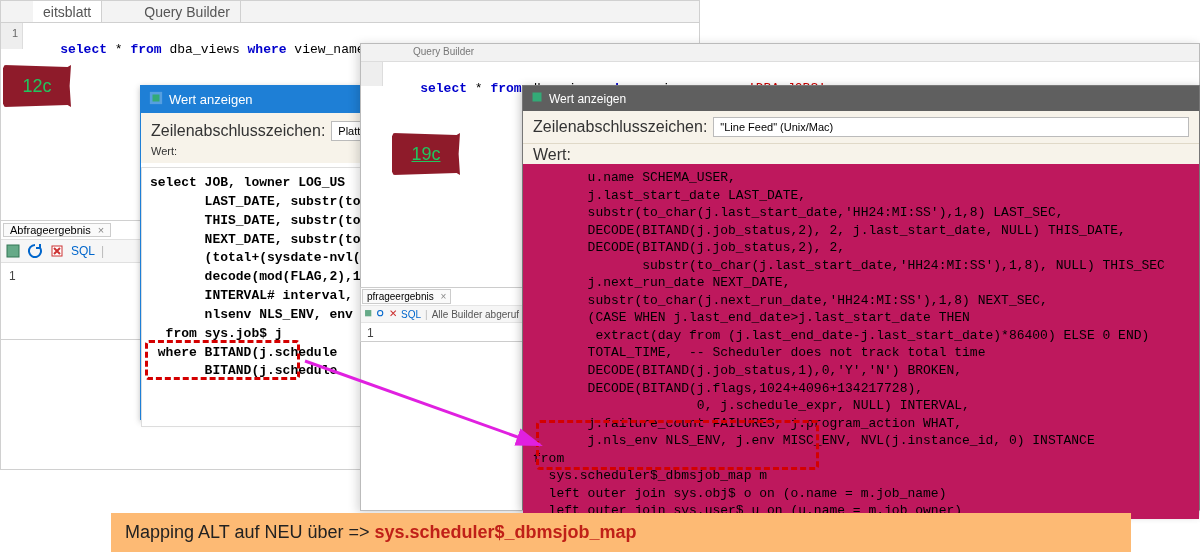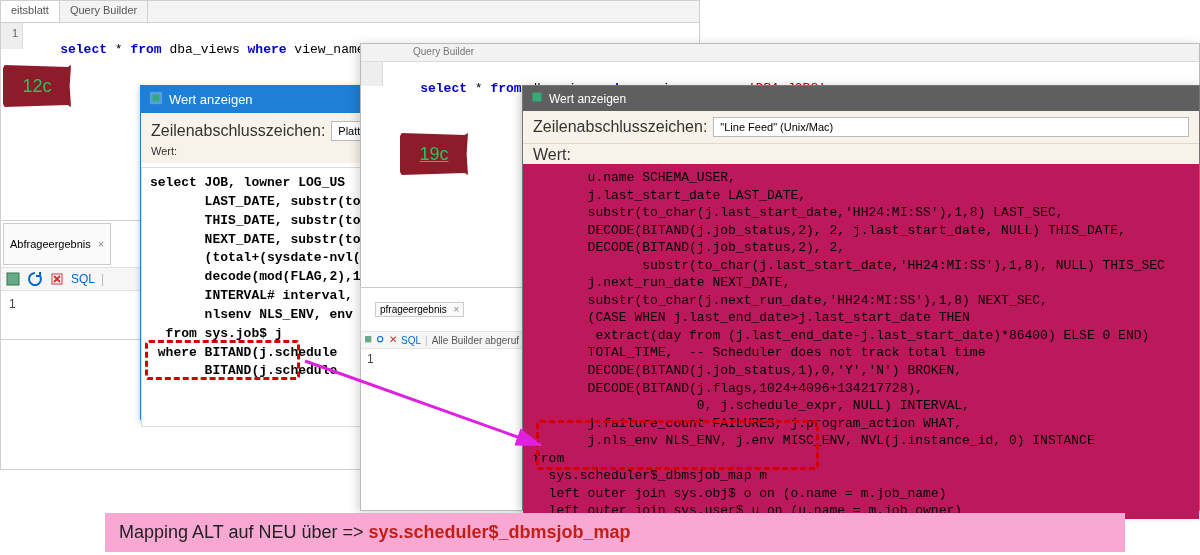--- a/index.html
+++ b/index.html
@@ -23,23 +23,24 @@
     background: #fff;
   }
   .tab-row {
     display: flex;
     background: #f3f3f3;
     border-bottom: 1px solid #d0d0d0;
     height: 22px;
   }
   .tab {
     padding: 3px 10px;
-    font-size: 11px;
+    font-size: 14px;
     border-right: 1px solid #d0d0d0;
     color: #555;
+    margin-left: 32px;
   }
   .tab.active { background: #fff; }
   .gutter {
     position: absolute;
     top: 22px; left: 0; width: 22px; height: 26px;
     background: #eee;
     border-right: 1px solid #ddd;
     text-align: right;
     padding: 4px 4px 0 0;
     font-size: 11px;
@@ -57,21 +58,21 @@
   .str { color: #cc0000; }
 
   
   .result12 {
     position: absolute;
     left: 0; top: 220px; width: 155px; height: 120px;
     background: #fff;
     border: 1px solid #d0d0d0;
   }
   .result-tab {
-    display: inline-block; padding: 14px 6px;
+    display: inline-block; padding: 0 6px;
     border: 1px solid #ccc; background: #fafafa;
     font-size: 11px; margin: 2px;
   }
   .result-tab .close { color: #888; margin-left: 4px; }
   .toolbar12 {
     padding: 3px 4px;
     border-top: 1px solid #e0e0e0;
     border-bottom: 1px solid #e0e0e0;
     background: #f6f6f6;
     display: flex; gap: 6px; align-items: center;
@@ -189,21 +190,21 @@
     position: absolute;
     width: 68px; height: 42px;
     background: #8e1b2a;
     color: #22c55e;
     font-size: 18px;
     display:flex; align-items:center; justify-content:center;
     border-radius: 3px 0 0 3px;
     clip-path: polygon(0 8%, 2% 0, 95% 5%, 100% 0, 98% 50%, 100% 100%, 95% 95%, 2% 100%, 0 92%);
   }
   .flag.f12 { left: 3px;  top: 65px; }
-  .flag.f19 { left: 400px; top: 133px; text-decoration: underline; }
+  .flag.f19 { left: 392px; top: 133px; text-decoration: underline; }
 
   
   .dash-box {
     position: absolute;
     border: 3px dashed #d40000;
     border-radius: 4px;
     pointer-events: none;
   }
   .db12 { left: 145px; top: 340px; width: 155px; height: 40px; }
   .db19 { left: 536px; top: 420px; width: 283px; height: 50px; }
@@ -211,22 +212,22 @@
   .arrow {
     position: absolute;
     left: 300px; top: 355px;
     width: 250px; height: 100px;
     pointer-events: none;
   }
 
   
   .banner {
     position: absolute;
-    left: 105px; bottom: 3px; width: 1020px;
-    background: #f9a8d4;
+    left: 111px; bottom: 3px; width: 1020px;
+    background: #fdba74;
     padding: 9px 14px;
     font-size: 18px;
     color: #222;
   }
   .banner .red { color: #c02018; font-weight: bold; }
 
   .wert-label { font-size:11px; color:#333; margin-top:4px; }
   .lbl { font-size:16px; color:#333; }
 </style>
 </head>
@@ -304,21 +305,21 @@
 
 <div class="pane19">
   <div class="hdr19">Query Builder</div>
   <div class="gutter19"></div>
   <div class="sql19 mono">
     <span class="kw">select</span> <span class="id">*</span> <span class="kw">from</span> <span class="id">dba_views</span> <span class="kw">where</span> <span class="id">view_name</span> <span class="id">=</span> <span class="str">'DBA_JOBS'</span>
   </div>
 </div>
 
 <div class="result19">
-  <span class="result-tab" style="font-size:10px; padding:1px 4px; margin:14px;">
+  <span class="result-tab" style="font-size:10px; padding:1px 4px; margin:1px;">
     <span>pfrageergebnis</span>
     <span class="close">×</span>
   </span>
   <div class="toolbar19">
     <span class="icon-sq" style="width:12px;height:12px">
       <svg viewBox="0 0 16 16">
           <rect x="2" y="2" width="12" height="12" fill="#6a8"></rect>
         </svg>
     </span>
     <span class="icon-sq" style="width:12px;height:12px">

